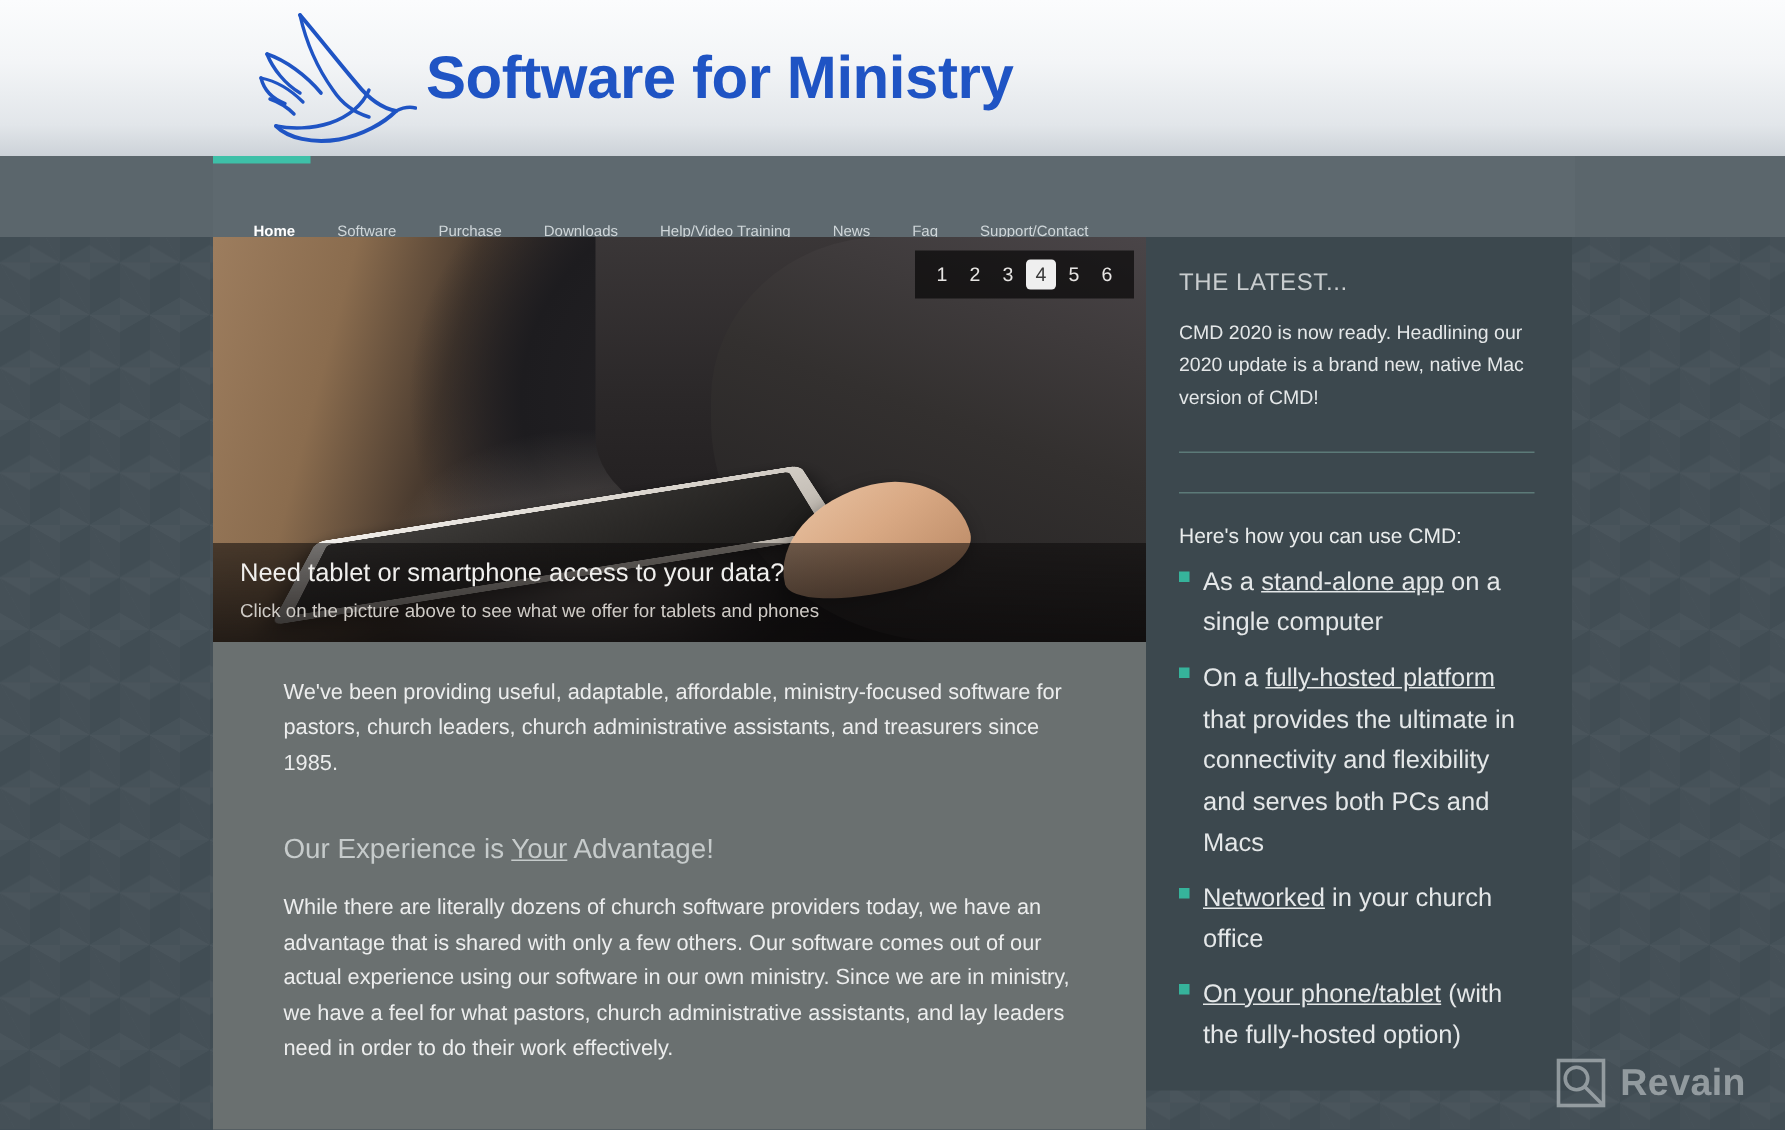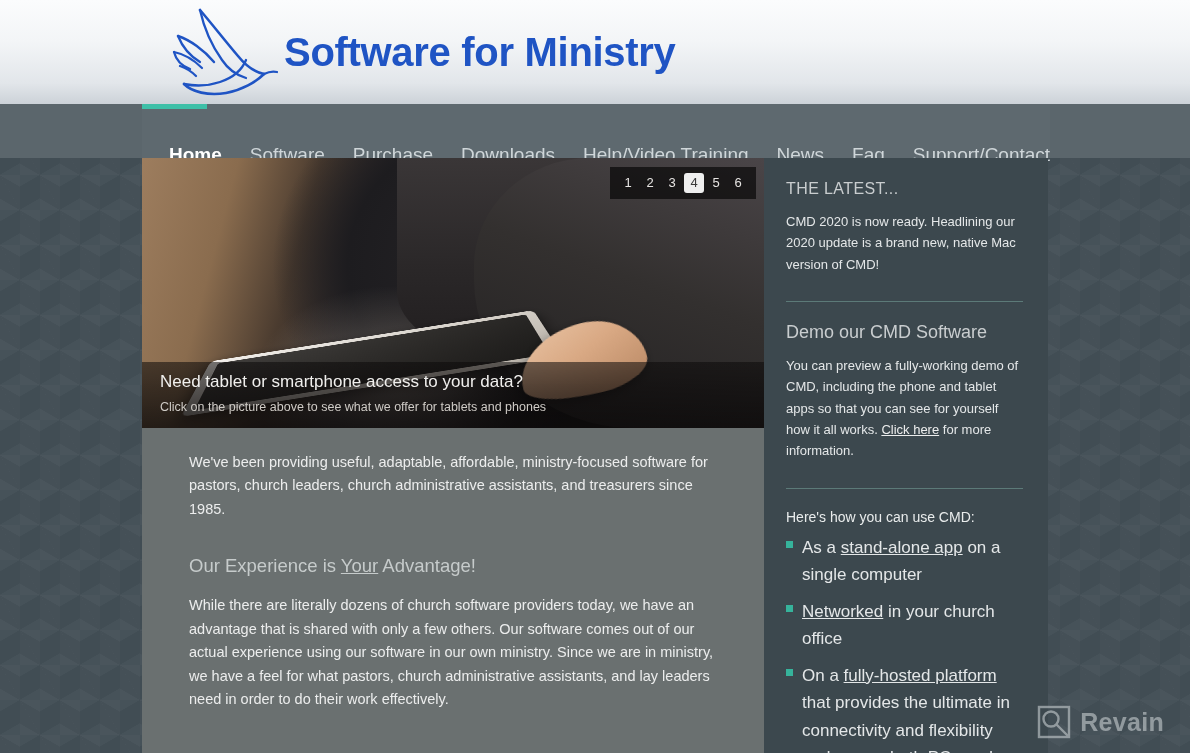--- a/index.html
+++ b/index.html
@@ -83,21 +83,21 @@
   .nav-list {
     display: flex;
     align-items: center;
     height: 54px;
     padding-left: 13px;
     gap: 0;
     list-style: none;
   }
   .nav-item {
     color: #cfd6d9;
-    font-size: 19px;
+    font-size: 10px;
     padding: 0 14px;
     white-space: nowrap;
     cursor: pointer;
     margin-top: 47px;
   }
   .nav-item.active { color: #ffffff; font-weight: bold; }
 
   
   .content-wrap {
     position: relative;
@@ -410,33 +410,29 @@
 
   <aside class="col-side">
 
     <div>
       <h3 class="side-title-caps">THE LATEST...</h3>
       <p class="side-text">CMD 2020 is now ready. Headlining our 2020 update is a brand new, native Mac version of CMD!</p>
     </div>
 
     <div class="side-divider"></div>
 
-    <div>
-      <h3 class="side-title">Demo our CMD Software</h3>
-      <p class="side-text"><span>You can preview a fully-working demo of CMD, including the phone and tablet apps so that you can see for yourself how it all works. </span><a class="inline-link">Click here</a><span> for more information.</span></p>
-    </div>
 
     <div class="side-divider"></div>
 
     <div>
       <div class="side-list-head">Here's how you can use CMD:</div>
       <ul class="side-list" id="usage-list">
           <li><span>As a </span><a>stand-alone app</a><span> on a single computer</span></li>
+          <li><span>On a </span><a>fully-hosted platform</a><span> that provides the ultimate in connectivity and flexibility and serves both PCs and Macs</span></li>
           <li><a>Networked</a><span> in your church office</span></li>
-          <li><span>On a </span><a>fully-hosted platform</a><span> that provides the ultimate in connectivity and flexibility and serves both PCs and Macs</span></li>
           <li><a>On your phone/tablet</a><span> (with the fully-hosted option)</span></li>
         </ul>
     </div>
 
   </aside>
 </div>
 
 <div class="watermark">
   <span>
     <svg class="watermark-mark" viewBox="0 0 34 34" xmlns="http://www.w3.org/2000/svg">

